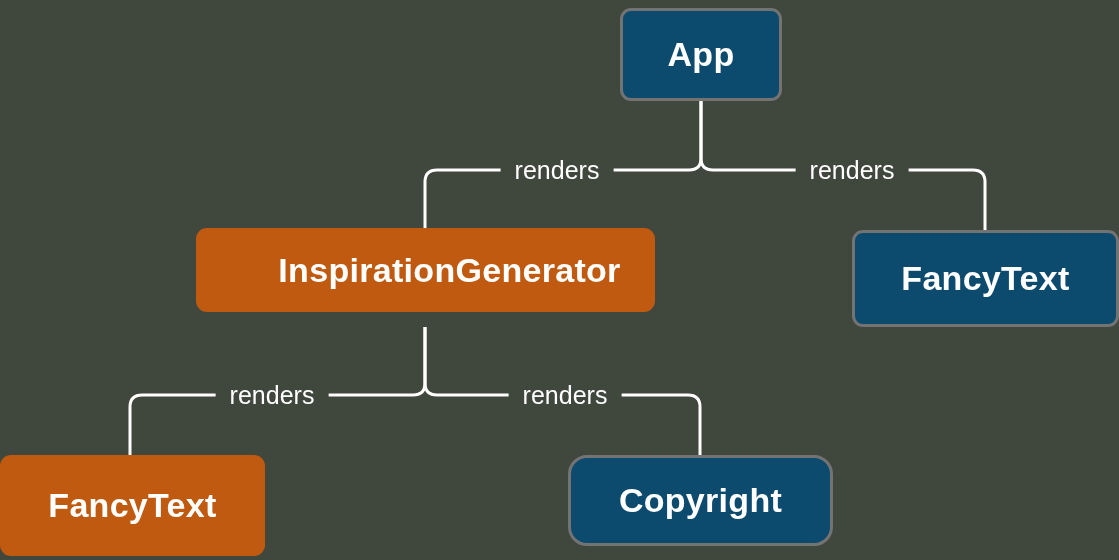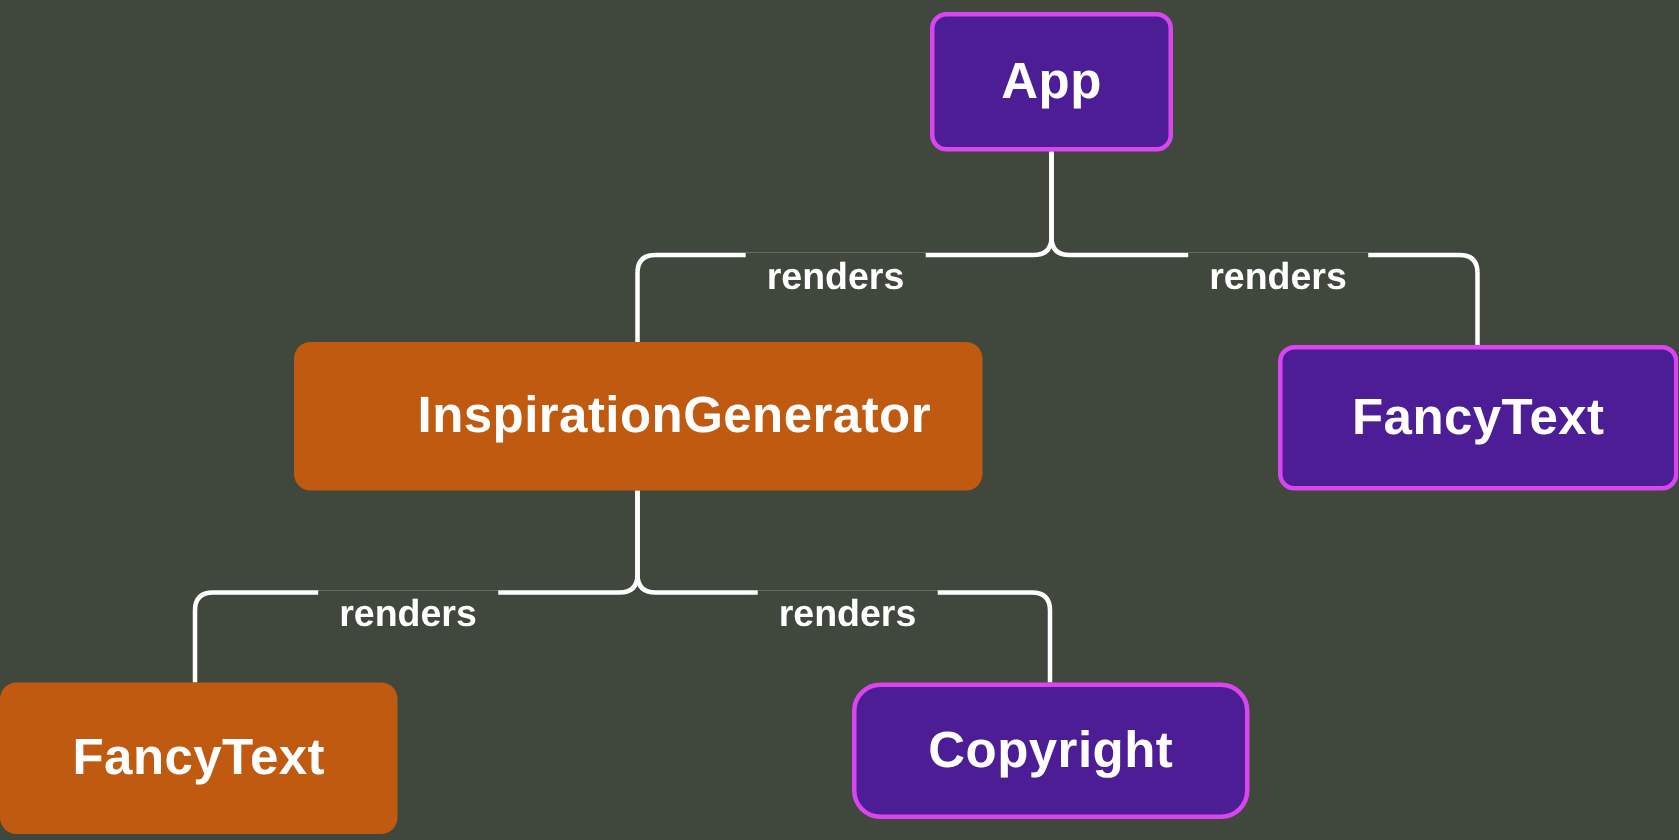--- a/index.html
+++ b/index.html
@@ -18,33 +18,32 @@
     align-items: center;
     justify-content: center;
     color: #ffffff;
     font-size: 34px;
     font-weight: 600;
     letter-spacing: 0.3px;
     border-radius: 11px;
     box-sizing: border-box;
     z-index: 2;
   }
-  .node.dark { background: #4c1d95; border: 3px solid #d946ef; }
+  .node.dark { background: #0c4a6e; border: 3px solid #737373; }
   .node.orange { background: #c05a10; border: none; }
   .edge-label {
     position: absolute;
     transform: translate(-50%, -50%);
     background: #40473d;
     color: #ffffff;
     font-size: 25px;
-    font-weight: 700;
+    font-weight: 400;
     padding: 2px 14px;
     white-space: nowrap;
     z-index: 1;
-    margin-top: 15px;
   }
 </style>
 </head>
 <body>
 
 <div class="canvas">
 
   <svg class="edges" width="1119" height="560" viewBox="0 0 1119 560" aria-hidden="true">
     <g fill="none" stroke="#ffffff" stroke-width="3">
       <path d="M701 101 V158 Q701 170 689 170 H437 Q425 170 425 182 V228"></path>
@@ -56,21 +55,21 @@
 
   <span class="edge-label" style="left:557px; top:170px;">renders</span>
   <span class="edge-label" style="left:852px; top:170px;">renders</span>
   <span class="edge-label" style="left:272px; top:395px;">renders</span>
   <span class="edge-label" style="left:565px; top:395px;">renders</span>
 
   <div class="node dark" style="left:620px; top:8px; width:162px; height:93px;">
     <span>App</span>
   </div>
 
-  <div class="node orange" style="left:196px; top:228px; width:459px; height:99px;padding-left:48px;">
+  <div class="node orange" style="left:196px; top:228px; width:459px; height:84px;padding-left:48px;">
     <span>InspirationGenerator</span>
   </div>
 
   <div class="node dark" style="left:852px; top:230px; width:267px; height:97px;">
     <span>FancyText</span>
   </div>
 
   <div class="node orange" style="left:0px; top:455px; width:265px; height:101px;">
     <span>FancyText</span>
   </div>

